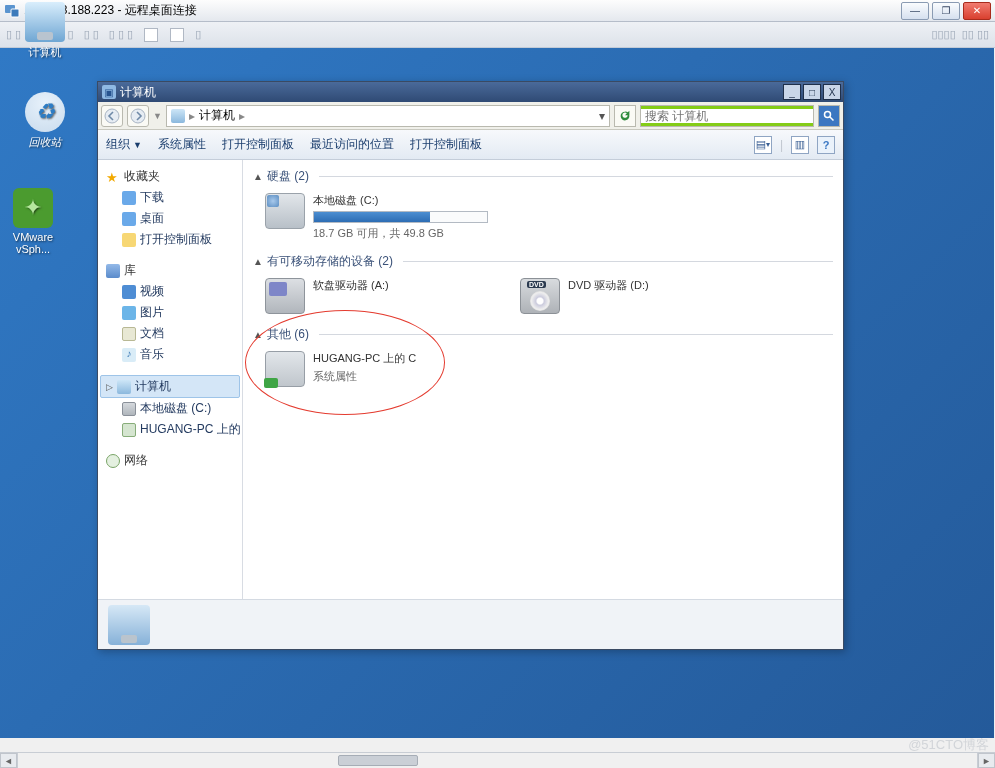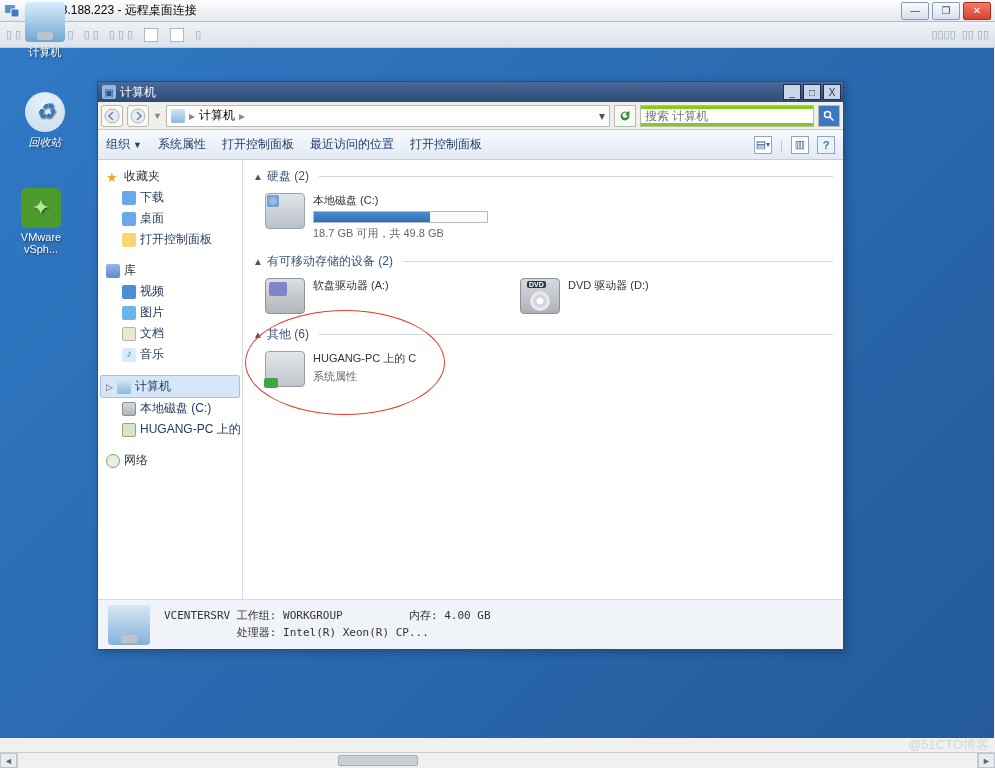--- a/index.html
+++ b/index.html
@@ -179,21 +179,21 @@
 <div class="rdp-desktop">
 
   <div class="desktop-icon" style="left:14px;top:-46px;">
     <div class="ico computer"></div>
     <div>计算机</div>
   </div>
   <div class="desktop-icon" style="left:14px;top:44px;font-style:italic;">
     <div class="ico recycle"></div>
     <div>回收站</div>
   </div>
-  <div class="desktop-icon" style="left:10px;top:140px;">
+  <div class="desktop-icon" style="left:2px;top:140px;">
     <div class="ico vmware"></div>
     <div>VMware vSph...</div>
   </div>
 
   <div class="explorer" style="top:33px;">
     <div class="exp-title">
       <span class="ico-sm">▣</span>
       <span>计算机</span>
       <div class="exp-ctrls">
         <div>_</div>
@@ -376,24 +376,20 @@
             </div>
           </div>
         </div>
 
         <div class="red-oval" style="left:2px;top:150px;width:200px;height:105px"></div>
       </div>
     </div>
 
     <div class="status-bar">
       <div class="stat-ico"></div>
-      <div class="stat-lines">
-        <div>VCENTERSRV 工作组: WORKGROUP&nbsp;&nbsp;&nbsp;&nbsp;&nbsp;&nbsp;&nbsp;&nbsp;&nbsp;&nbsp;内存: 4.00 GB</div>
-        <div>&nbsp;&nbsp;&nbsp;&nbsp;&nbsp;&nbsp;&nbsp;&nbsp;&nbsp;&nbsp;&nbsp;处理器: Intel(R) Xeon(R) CP...</div>
-      </div>
     </div>
   </div>
 </div>
 
 <div class="watermark">@51CTO博客</div>
 
 <div class="bottom-scroll">
   <div class="bs-btn">◄</div>
   <div class="bs-track">
       <div class="bs-thumb"></div>

